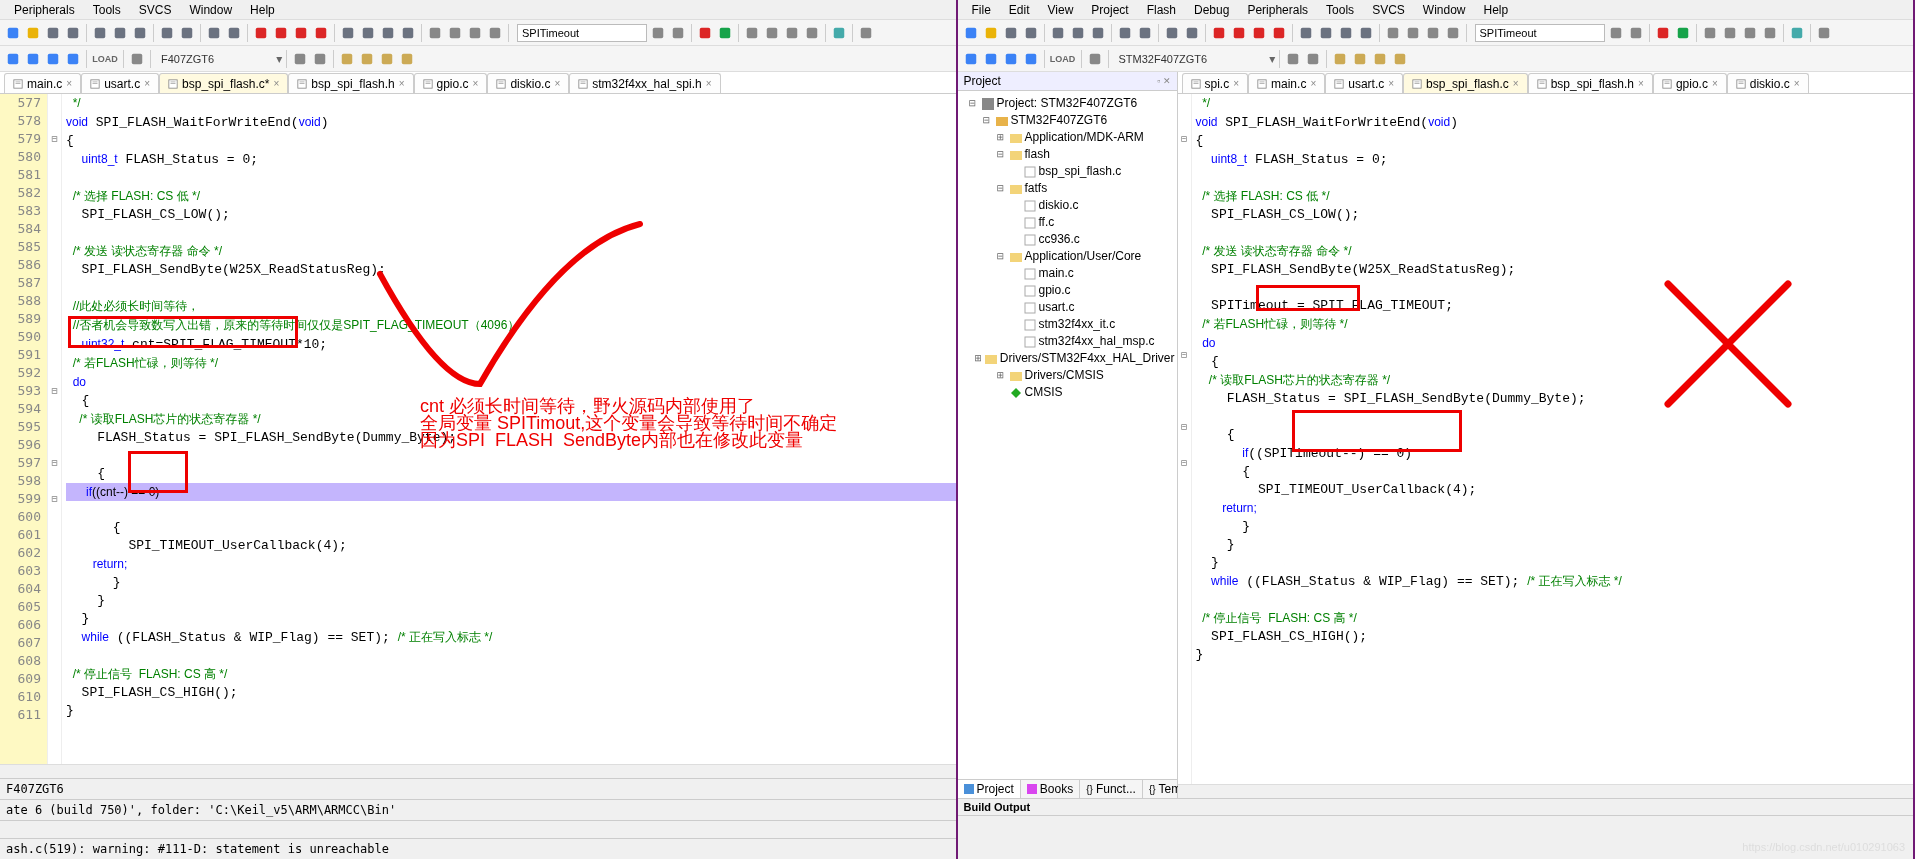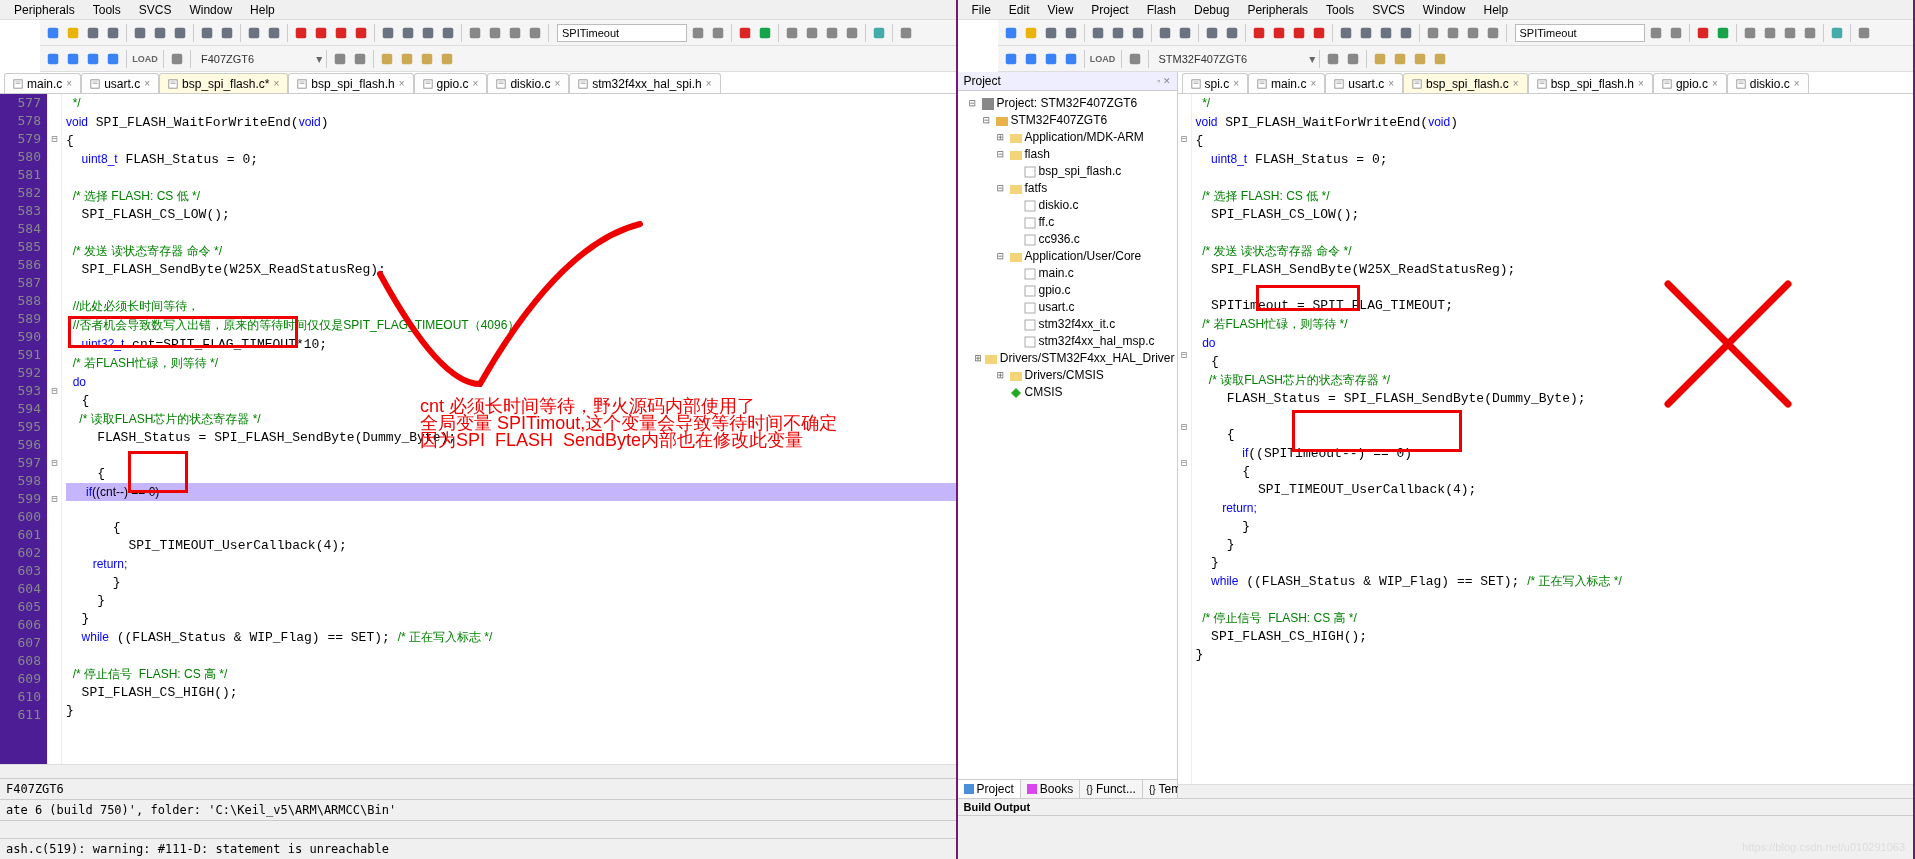--- a/index.html
+++ b/index.html
@@ -1,33 +1,33 @@
 <!DOCTYPE html>
 <html><head>
 <meta charset="utf-8">
 <style>
 * { margin:0; padding:0; box-sizing:border-box; font-family:"Segoe UI",Tahoma,sans-serif; font-size:12px; }
 body { background:#fff; width:1915px; height:859px; overflow:hidden; position:relative; }
 .split { display:flex; height:100%; }
 .pane { flex:1; display:flex; flex-direction:column; border-right:2px solid #701a75; position:relative; overflow:hidden; }
 .menubar { display:flex; gap:2px; padding:2px 6px; background:#f0f0f0; border-bottom:1px solid #ddd; height:20px; align-items:center; }
 .menubar span { padding:0 8px; cursor:default; }
-.toolbar { display:flex; gap:2px; padding:2px 4px; background:#f5f5f5; border-bottom:1px solid #ddd; height:26px; align-items:center; flex-wrap:nowrap; overflow:hidden;margin-left:40px; }
+.toolbar { display:flex; gap:2px; padding:2px 4px; background:#f5f5f5; border-bottom:1px solid #ddd; height:26px; align-items:center; flex-wrap:nowrap; overflow:hidden; }
 .tbtn { width:18px; height:18px; display:inline-flex; align-items:center; justify-content:center; border:1px solid transparent; border-radius:2px; }
 .tbtn svg { width:14px; height:14px; }
 .tsep { width:1px; height:18px; background:#ccc; margin:0 2px; }
 .searchbox { border:1px solid #bbb; height:18px; padding:0 4px; font-size:11px; width:130px; margin-left:4px; }
 .target-lbl { margin-left:6px; font-size:11px; color:#333; }
 .tabstrip { display:flex; align-items:flex-end; background:#fff; height:22px; border-bottom:1px solid #ccc; padding-left:4px; gap:0; }
 .tab { display:flex; align-items:center; gap:4px; padding:2px 8px; border:1px solid #ccc; border-bottom:none; border-top-left-radius:3px; border-top-right-radius:3px; font-size:11px; cursor:pointer; background:#fdfdfd; height:20px; }
 .tab.active { background:#fffae0; }
 .tab .x { font-size:10px; color:#888; }
 .tabicon { width:10px; height:10px; display:inline-block; }
 .editor-wrap { flex:1; display:flex; overflow:hidden; position:relative; background:#fff; }
-.gutter { width:48px; background:#4c1d95; color:#888; text-align:right; padding-right:6px; font-family:Consolas,monospace; font-size:13px; line-height:18px; border-right:1px solid #eee; user-select:none; }
+.gutter { width:48px; background:#fef9c3; color:#888; text-align:right; padding-right:6px; font-family:Consolas,monospace; font-size:13px; line-height:18px; border-right:1px solid #eee; user-select:none; }
 .foldcol { width:14px; background:#fff; border-right:1px solid #eee; font-family:Consolas,monospace; font-size:10px; color:#888; line-height:18px; text-align:center; }
 .code { flex:1; font-family:Consolas,"Courier New",monospace; font-size:13px; line-height:18px; white-space:pre; padding-left:4px; overflow:hidden; position:relative; }
 .kw { color:#0000ff; }
 .cm { color:#008000; }
 .hl-line { background:#c4b5fd; display:block; width:100%; }
 .red-box { position:absolute; border:3px solid #e00; pointer-events:none; }
 .red-annot { position:absolute; color:#e00; font-size:18px; line-height:17px; white-space:pre; pointer-events:none; font-family:"Microsoft YaHei",sans-serif; }
 .checkmark { position:absolute; pointer-events:none; }
 .xmark { position:absolute; pointer-events:none; }
 .status { background:#f0f0f0; border-top:1px solid #ccc; font-family:Consolas,monospace; font-size:12px; padding:2px 6px; line-height:16px; }

